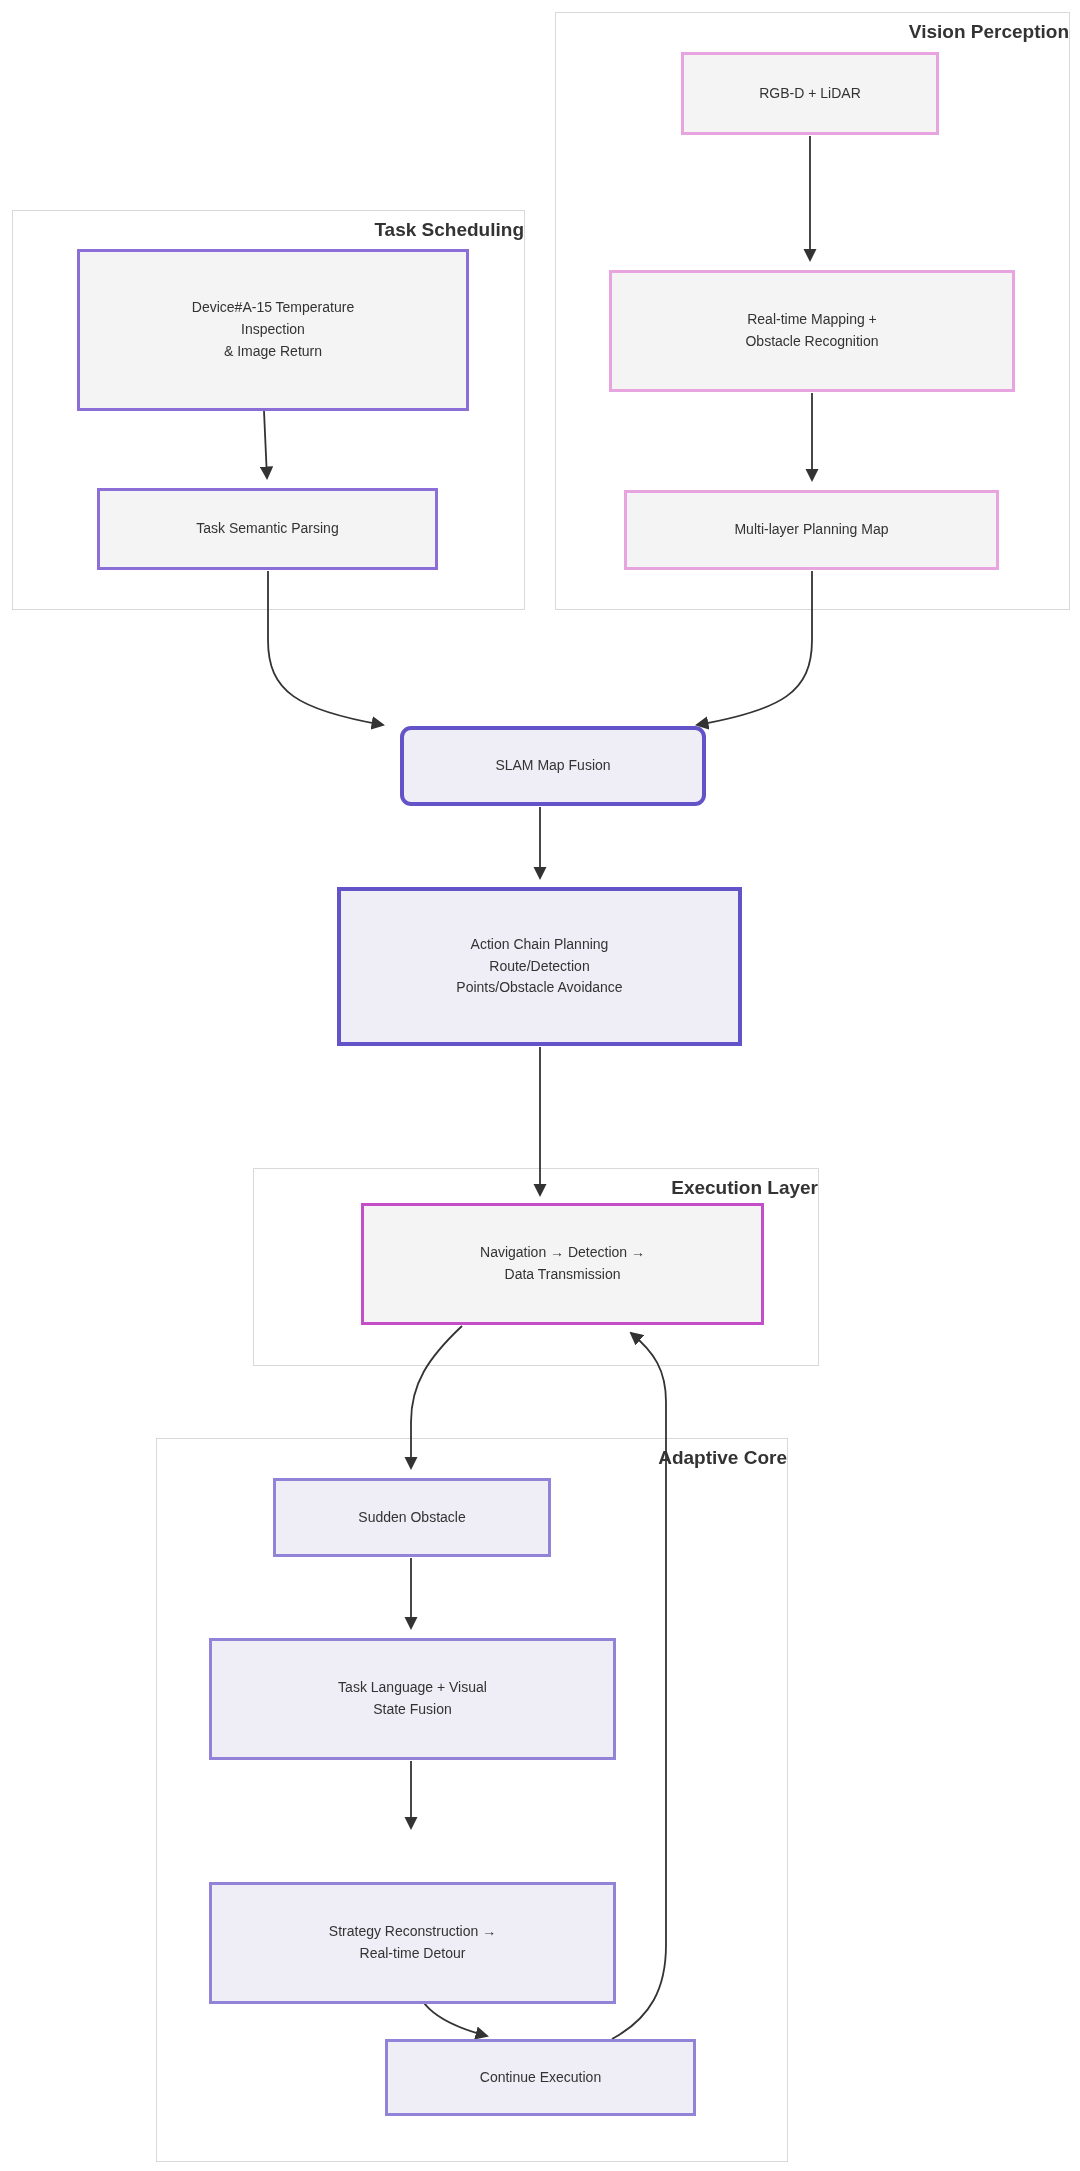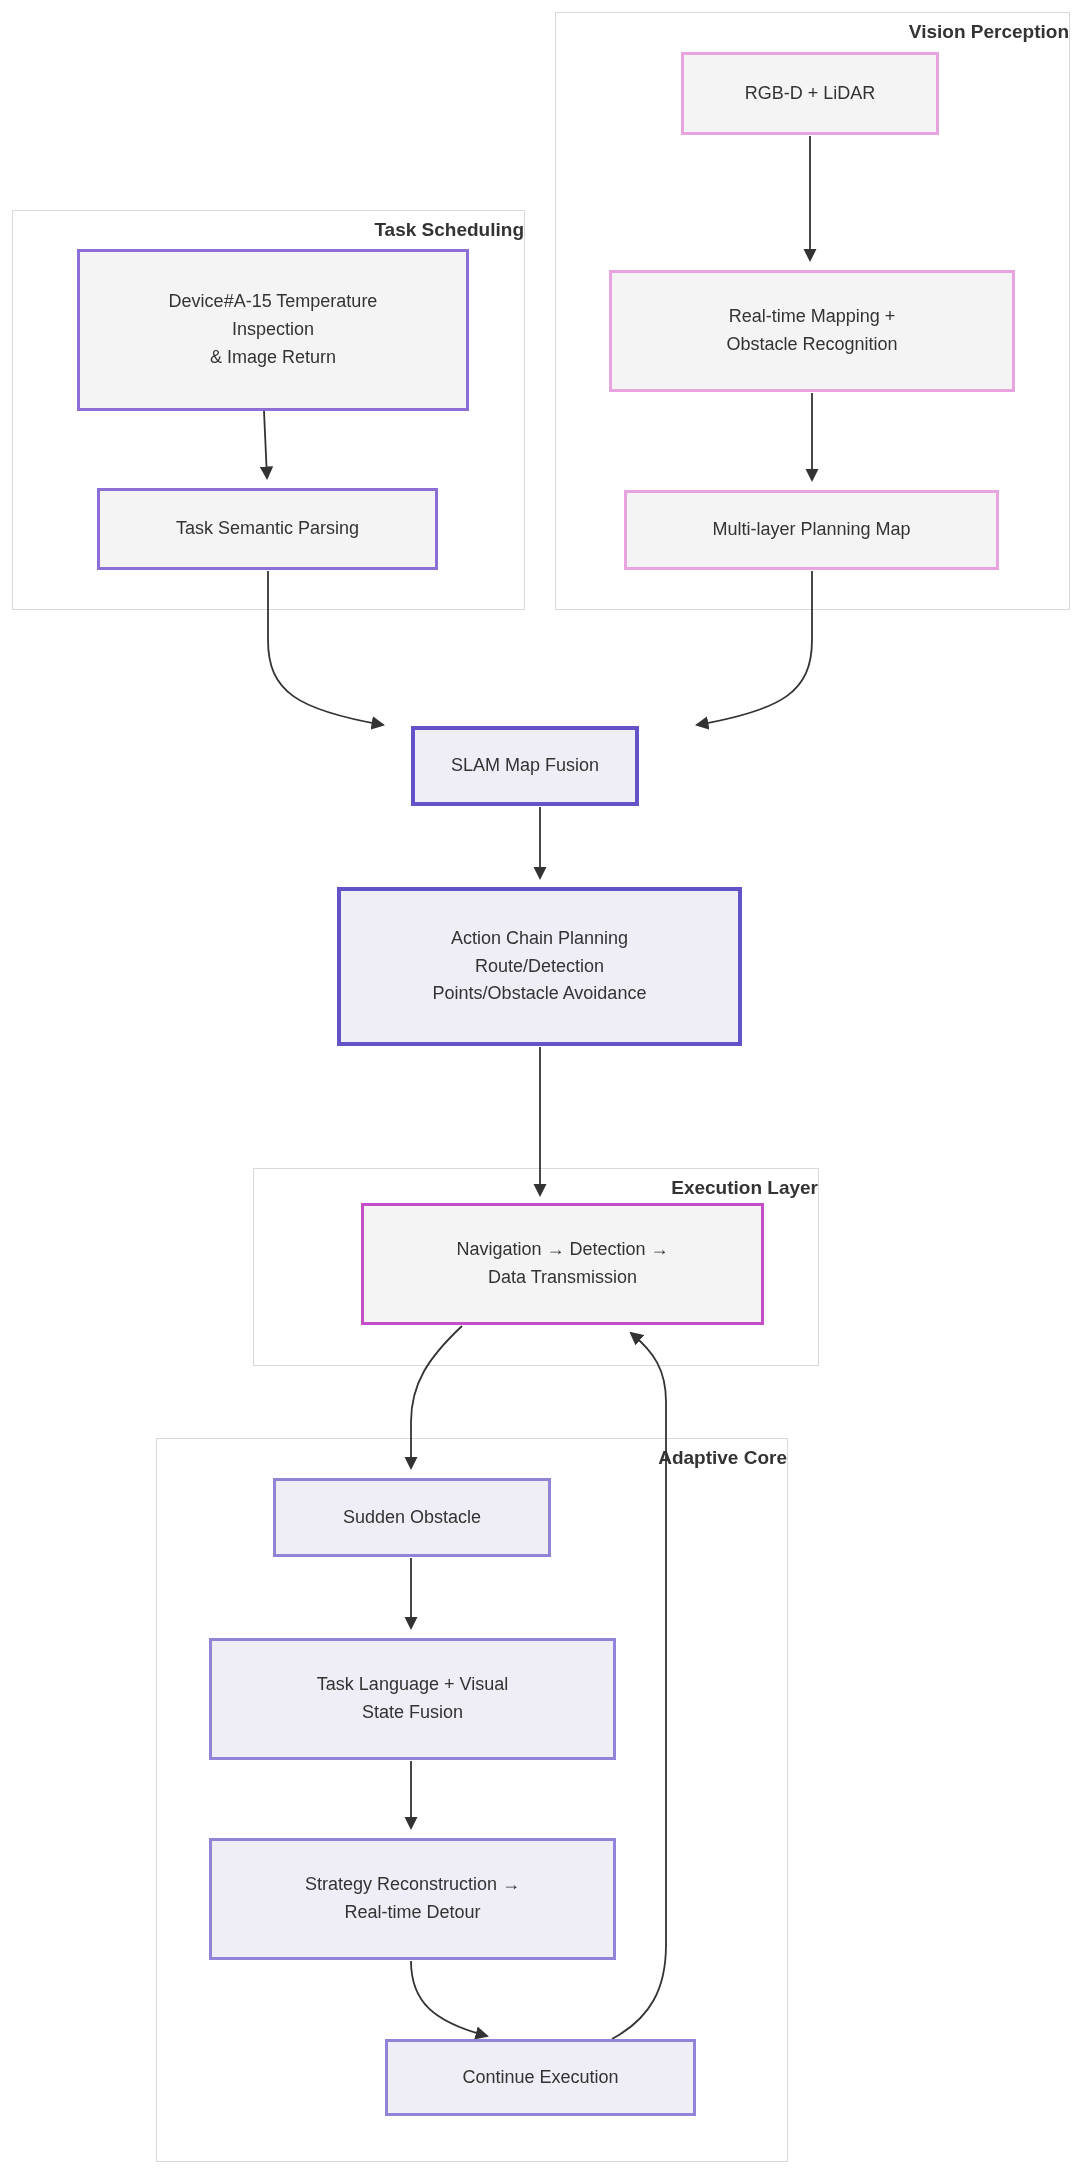--- a/index.html
+++ b/index.html
@@ -28,21 +28,21 @@
     font-weight: 700;
     color: #333333;
   }
   .node {
     position: absolute;
     box-sizing: border-box;
     display: flex;
     align-items: center;
     justify-content: center;
     text-align: center;
-    font-size: 18px;
+    font-size: 14px;
     line-height: 1.55;
     white-space: pre-line;
     color: #333333;
   }
   .fill-gray     { background: #f5f4f5; }
   .fill-lavender { background: #efedf6; }
   .border-pink    { border: 3px solid #e8a4de; }
   .border-purple  { border: 3px solid #8b6fd6; }
   .border-thick   { border: 4px solid #6353c9; }
   .border-magenta { border: 3px solid #c44dc8; }
@@ -108,32 +108,32 @@
 Obstacle Recognition</div>
 
   <div class="node fill-gray border-pink" style="left:624px; top:490px; width:375px; height:80px;">Multi-layer Planning Map</div>
 
   <div class="node fill-gray border-purple" style="left:77px; top:249px; width:392px; height:162px;">Device#A-15 Temperature
 Inspection
 &amp; Image Return</div>
 
   <div class="node fill-gray border-purple" style="left:97px; top:488px; width:341px; height:82px;">Task Semantic Parsing</div>
 
-  <div class="node fill-lavender border-thick" style="left:411px; top:726px; width:228px; height:80px;">SLAM Map Fusion</div>
+  <div class="node fill-lavender border-thick" style="left:400px; top:726px; width:306px; height:80px;border-radius:11px;">SLAM Map Fusion</div>
 
   <div class="node fill-lavender border-thick" style="left:337px; top:887px; width:405px; height:159px;">Action Chain Planning
 Route/Detection
 Points/Obstacle Avoidance</div>
 
   <div class="node fill-gray border-magenta" style="left:317px; top:1203px; width:403px; height:122px;margin-left:44px;">Navigation → Detection →
 Data Transmission</div>
 
   <div class="node fill-lavender border-soft" style="left:273px; top:1478px; width:278px; height:79px;">Sudden Obstacle</div>
 
   <div class="node fill-lavender border-soft" style="left:209px; top:1638px; width:407px; height:122px;">Task Language + Visual
 State Fusion</div>
 
-  <div class="node fill-lavender border-soft" style="left:209px; top:1838px; width:407px; height:122px;">Strategy Reconstruction →
+  <div class="node fill-lavender border-soft" style="left:209px; top:1882px; width:407px; height:122px;">Strategy Reconstruction →
 Real-time Detour</div>
 
   <div class="node fill-lavender border-soft" style="left:385px; top:2039px; width:311px; height:77px;">Continue Execution</div>
 
 </div>
 
 </body></html>

